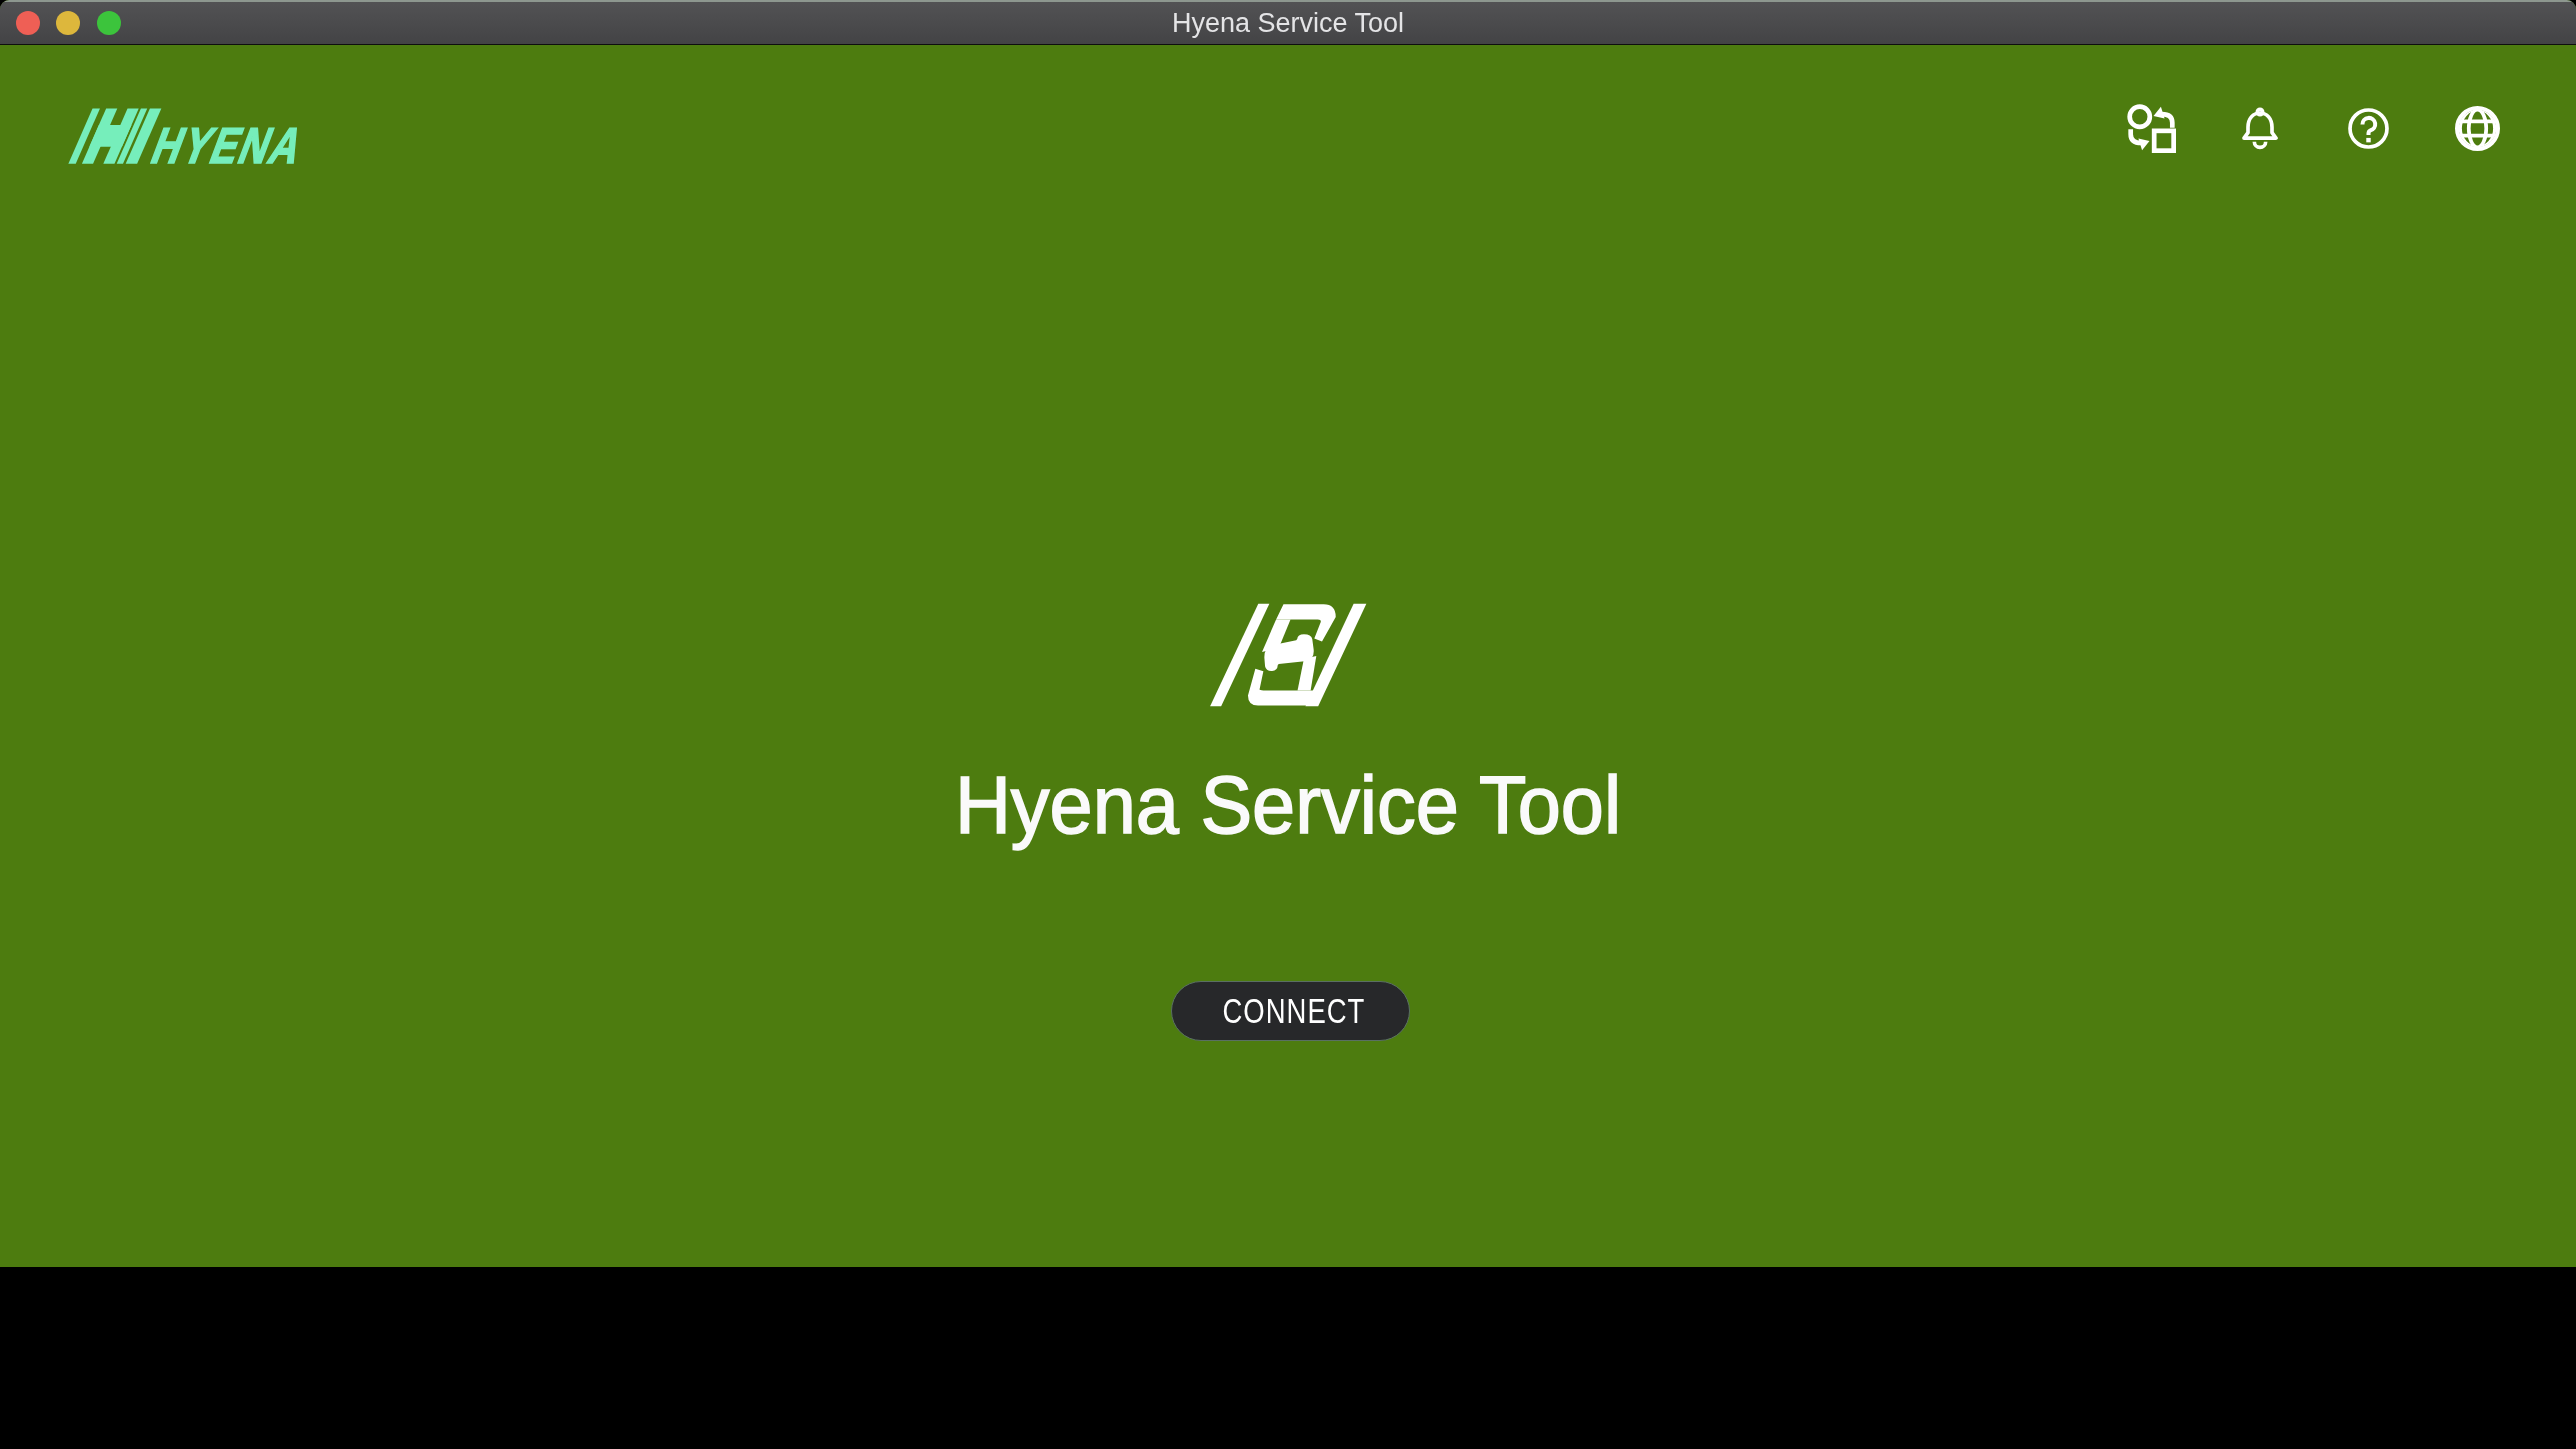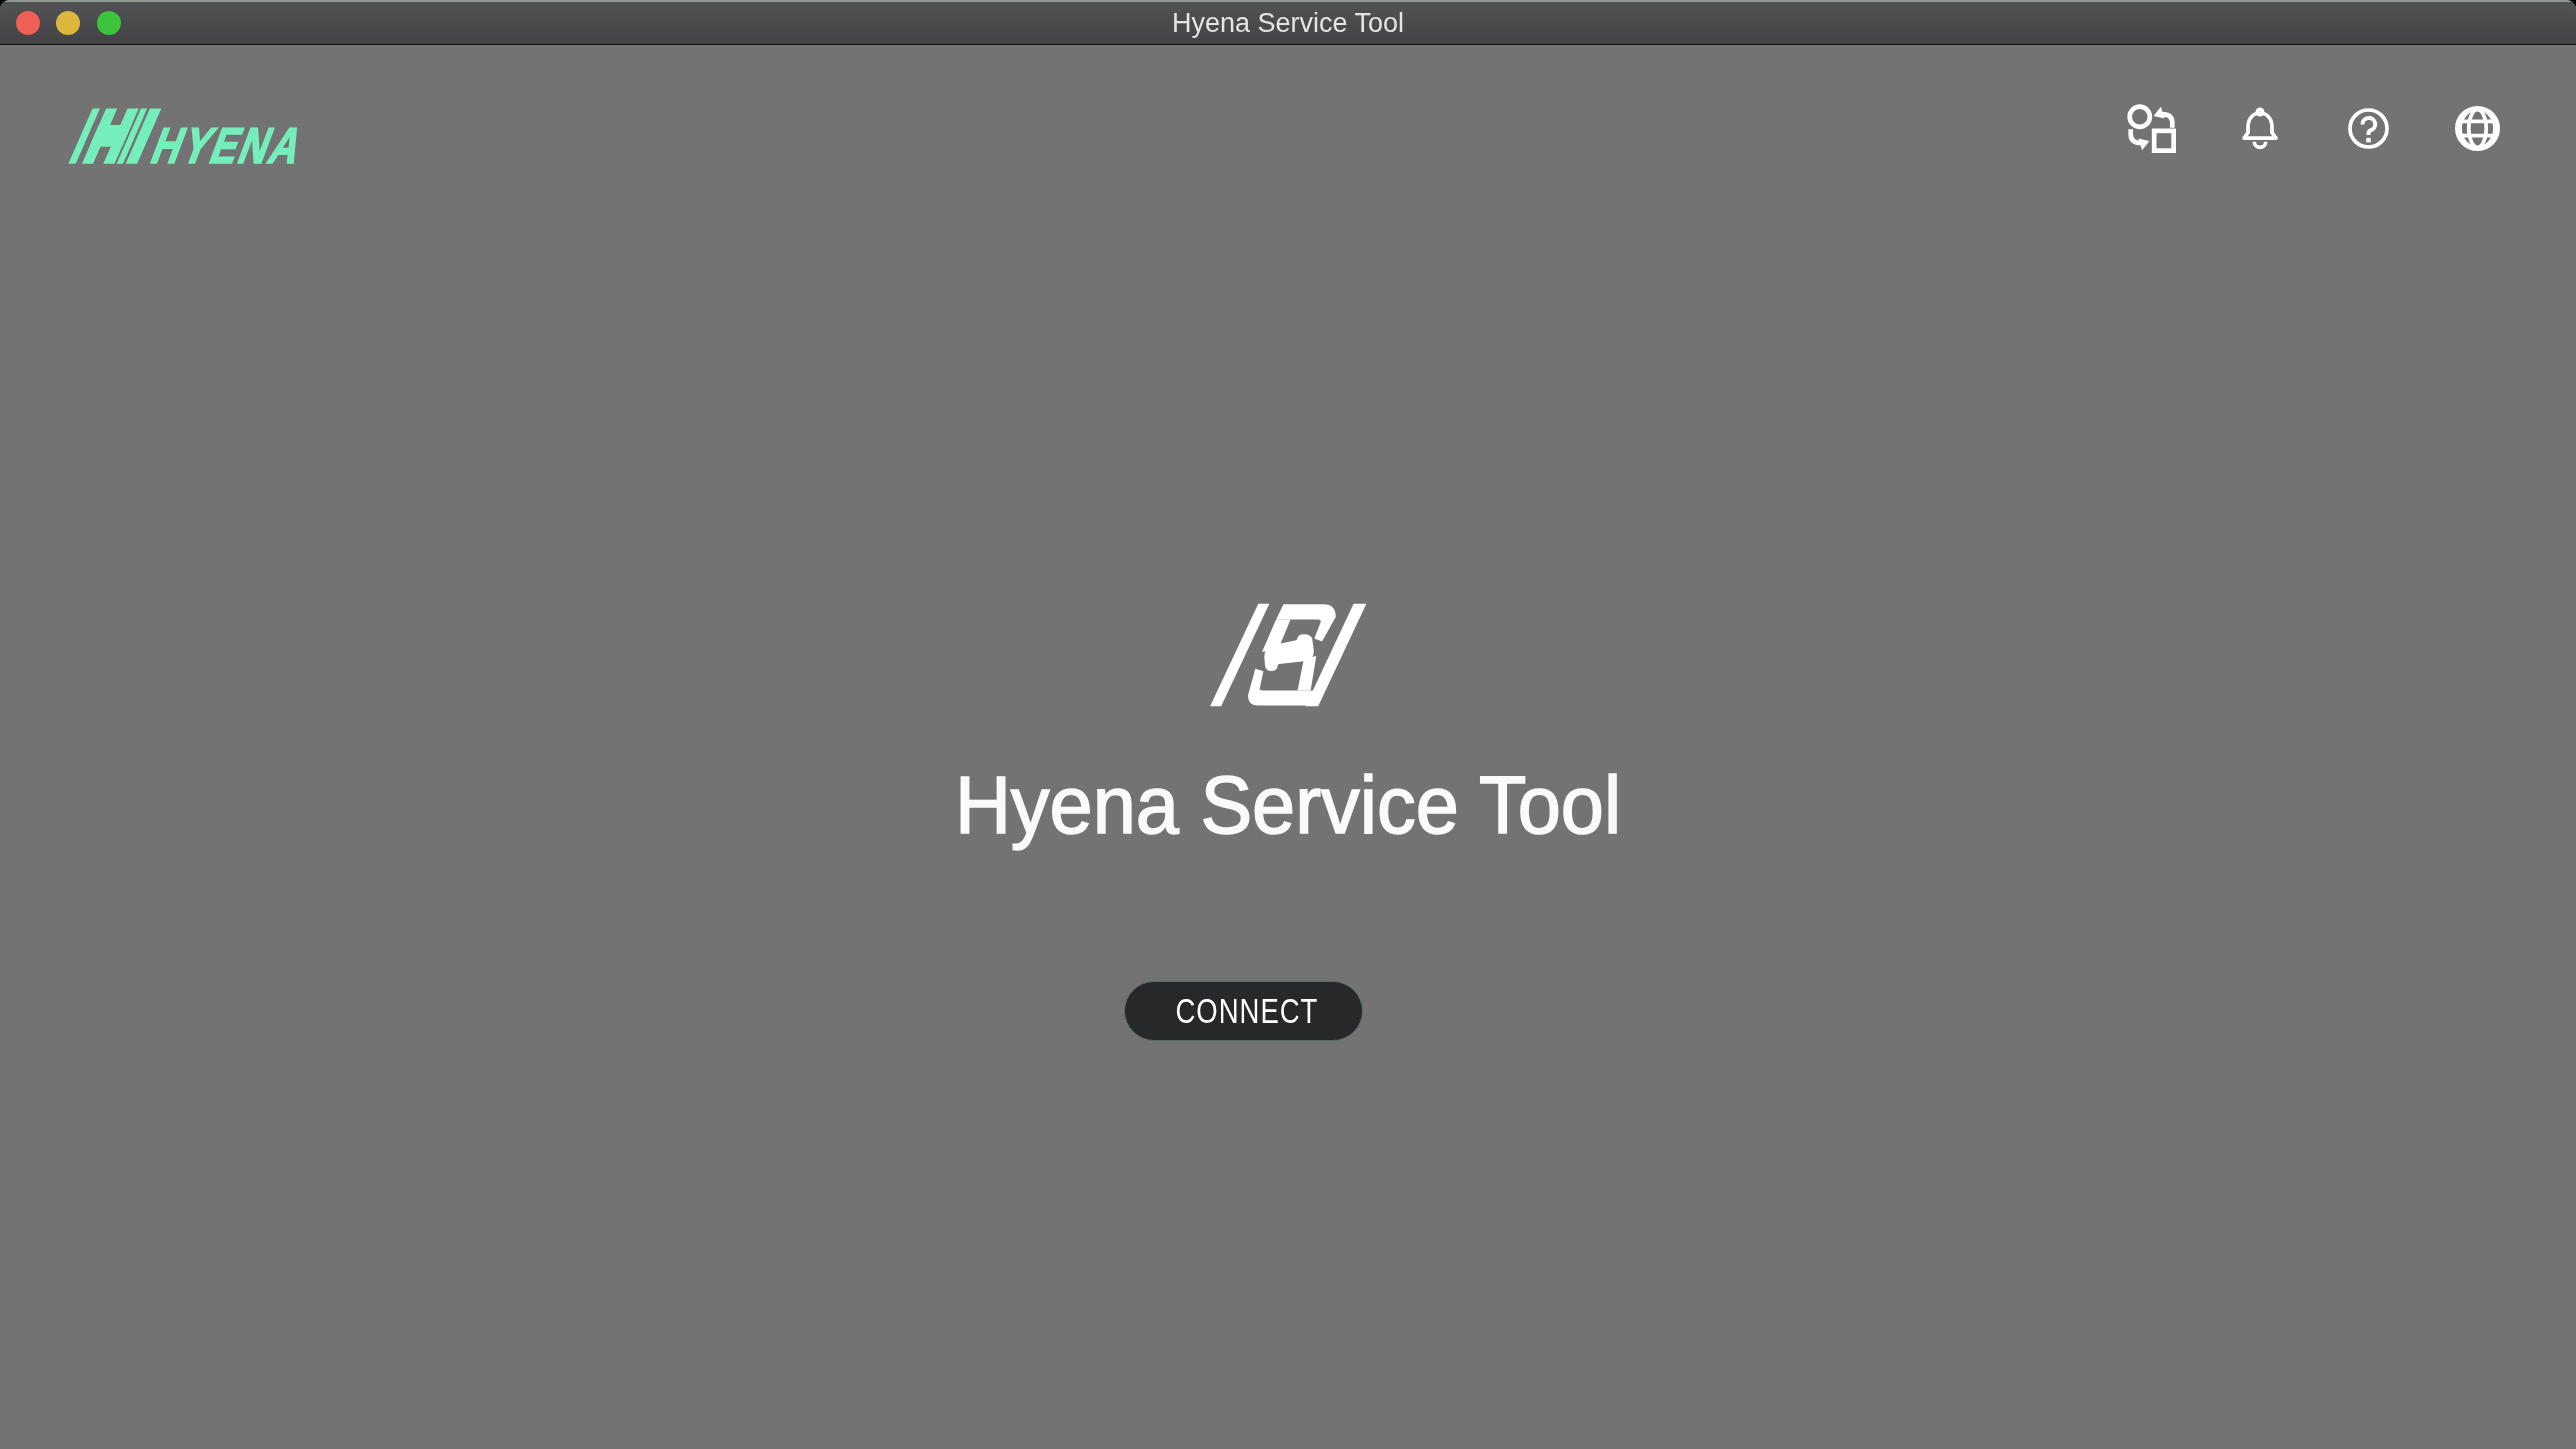--- a/index.html
+++ b/index.html
@@ -1,32 +1,32 @@
 <!DOCTYPE html>
 <html style="font-size:10.7px"><head>
 <meta charset="utf-8">
 <style>
   html,body{margin:0;padding:0;width:2576px;height:1449px;background:#000;overflow:hidden;}
   body{font-family:"Liberation Sans",sans-serif;position:relative;}
-  .window{position:absolute;left:0;top:0;width:2576px;height:1449px;background:#737373;border-radius:9.4px 9.4px 0 0;overflow:hidden;}
+  .window{position:absolute;left:0;top:0;width:2576px;height:1267px;background:#4d7c0f;border-radius:9.4px 9.4px 0 0;overflow:hidden;}
   .strip{position:absolute;left:0;top:0;width:2576px;height:2px;background:#8d978f;}
   .tbar{position:absolute;left:0;top:2px;width:2576px;height:42px;background:linear-gradient(180deg,#525254 0%,#4a4a4c 55%,#434345 100%);}
   .tbar:after{content:"";position:absolute;left:0;bottom:-0.7px;width:100%;height:0.7px;background:#0e0e0e;}
   .tl{position:absolute;top:10.7px;width:24px;height:24px;border-radius:50%;}
   .tl.r{left:16px;background:#ef5f55;}
   .tl.y{left:56px;background:#ddb73c;}
   .tl.g{left:97px;background:#3cc43c;}
   .title{position:absolute;left:0;top:2px;width:2576px;height:42px;line-height:42px;text-align:center;
          font-size:27px;color:#e4e4e6;letter-spacing:0;}
   .hlogo{position:absolute;left:67px;top:101px;}
   .icon{position:absolute;}
   .slogo{position:absolute;left:1194px;top:597px;}
   .heading{position:absolute;left:0;top:759px;width:2576px;text-align:center;font-size:82px;font-weight:400;
            color:#fafafa;-webkit-text-stroke:1.6px #fafafa;line-height:91px;transform:scaleX(0.945);transform-origin:1288px 0;white-space:nowrap;}
-  .btn{position:absolute;left:1124px;top:981px;width:239px;height:60px;border-radius:30px;background:#27282a;
+  .btn{position:absolute;left:1171px;top:981px;width:239px;height:60px;border-radius:30px;background:#27282a;
        border:1.3px solid #5a6f63;box-sizing:border-box;}
   .btn span{position:absolute;left:0;top:0;width:100%;height:57px;line-height:57px;text-align:center;display:block;
        font-size:35px;color:#ffffff;transform:scaleX(0.785);transform-origin:center;letter-spacing:1.3px;text-indent:8.7px;white-space:nowrap;}
 </style>
 </head>
 <body>
 <div class="window">
   <div class="tbar"></div>
   <div class="strip"></div>
   <div class="tl r"></div>

